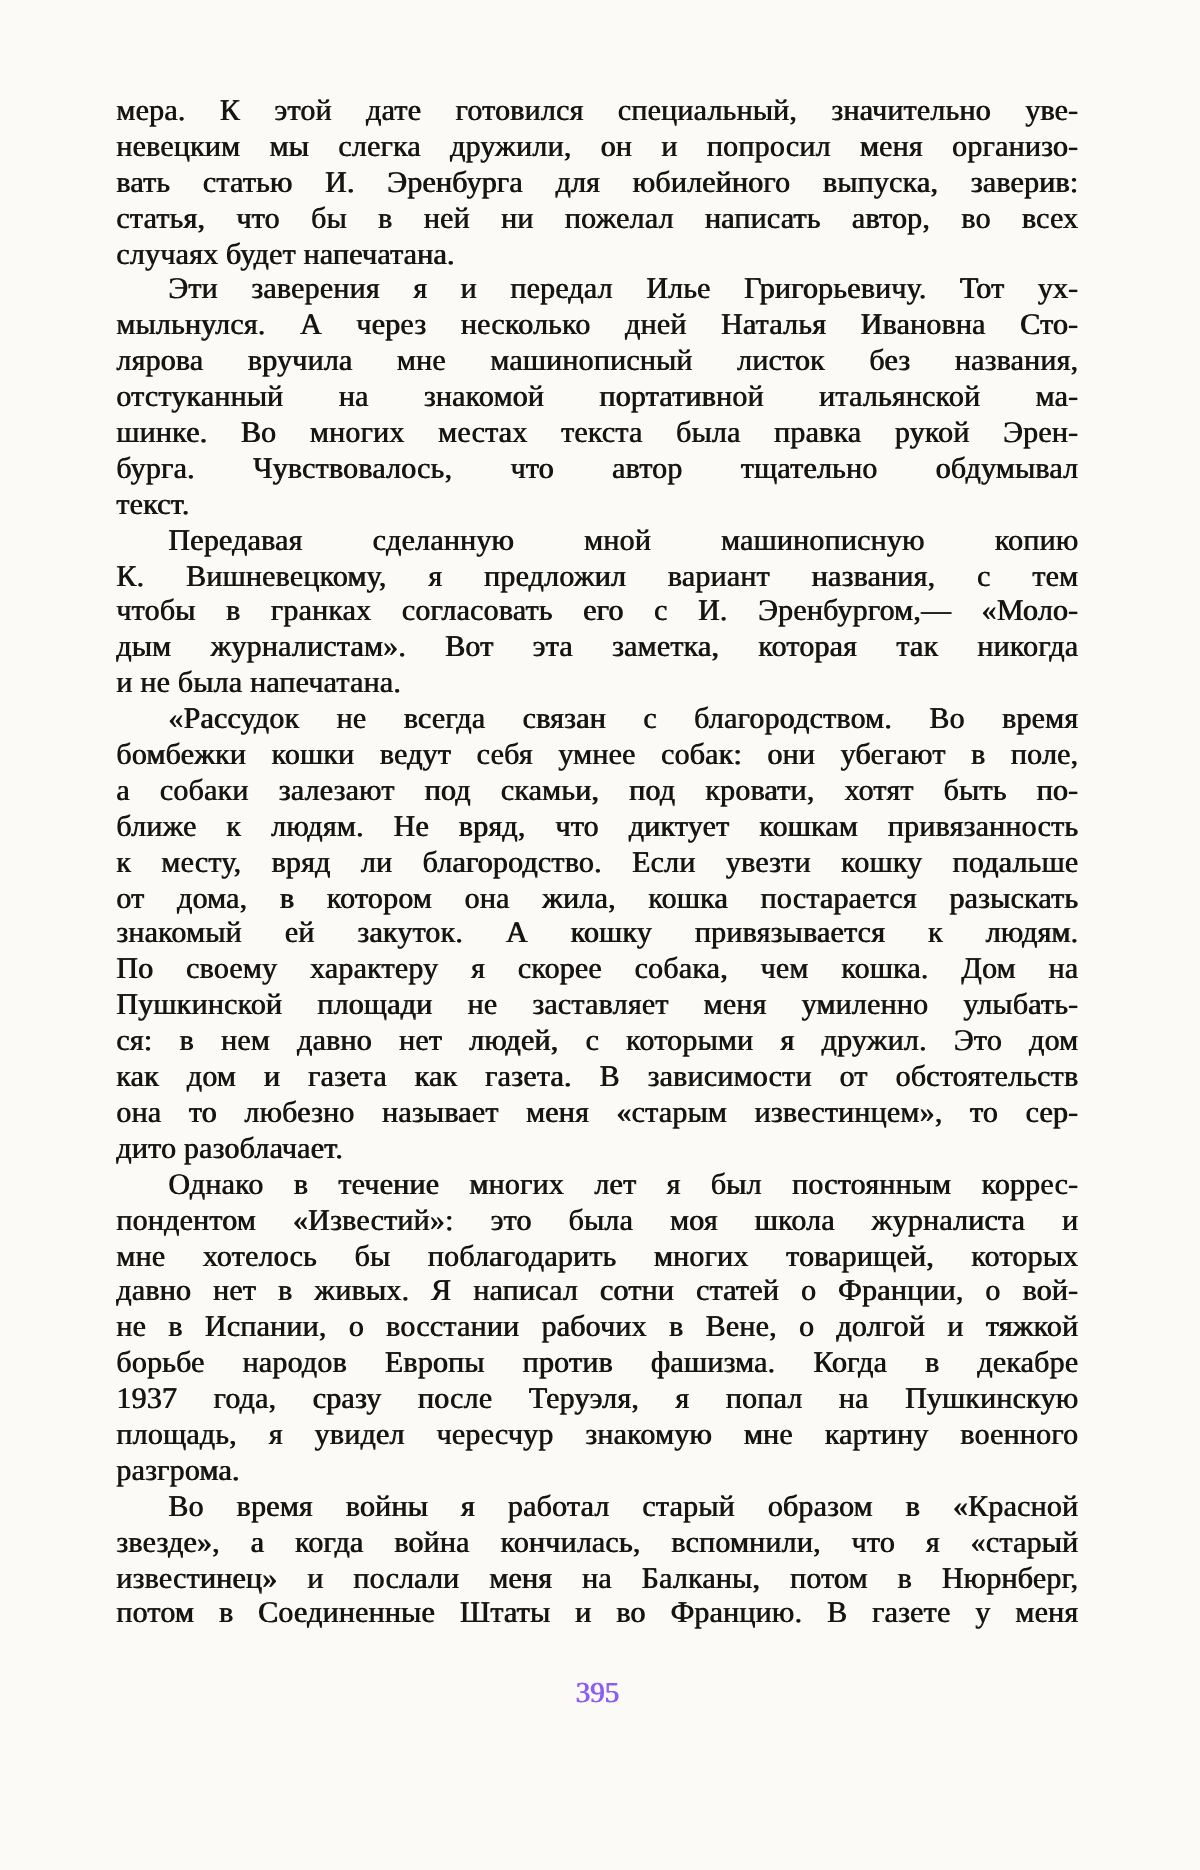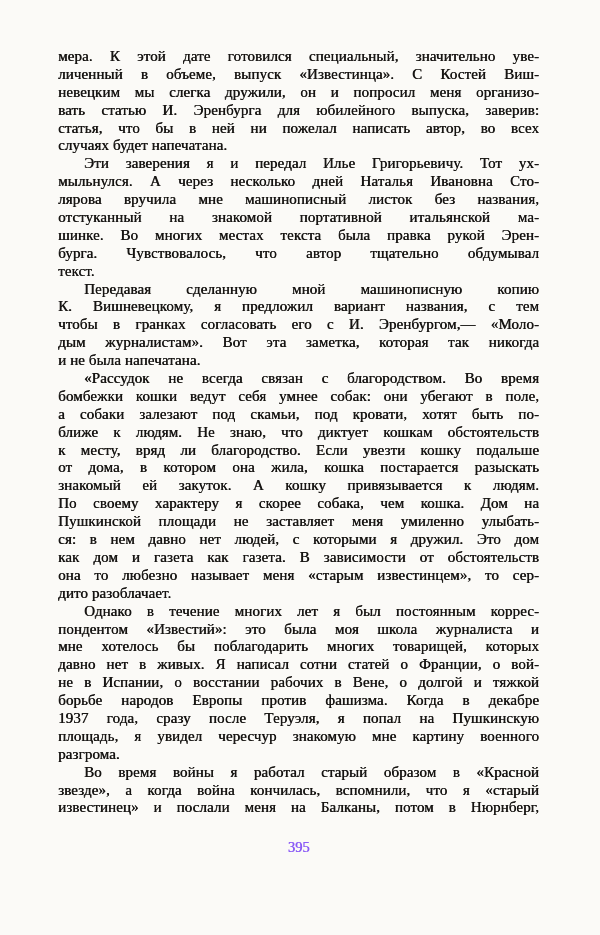--- a/index.html
+++ b/index.html
@@ -59,21 +59,20 @@
     text-shadow: 0.5px 0 0 currentColor;
   }
 </style>
 </head>
 <body>
 
 <div class="page">
   <div class="text-block" id="text-block">
       <div class="paragraph">
         <div class="line">мера. К этой дате готовился специальный, значительно уве-</div>
-        <div class="line">личенный в объеме, выпуск «Известинца». С Костей Виш-</div>
         <div class="line">невецким мы слегка дружили, он и попросил меня организо-</div>
         <div class="line">вать статью И. Эренбурга для юбилейного выпуска, заверив:</div>
         <div class="line">статья, что бы в ней ни пожелал написать автор, во всех</div>
         <div class="line last">случаях будет напечатана.</div>
       </div>
       <div class="paragraph">
         <div class="line indent">Эти заверения я и передал Илье Григорьевичу. Тот ух-</div>
         <div class="line">мыльнулся. А через несколько дней Наталья Ивановна Сто-</div>
         <div class="line">лярова вручила мне машинописный листок без названия,</div>
         <div class="line">отстуканный на знакомой портативной итальянской ма-</div>
@@ -85,21 +84,21 @@
         <div class="line indent">Передавая сделанную мной машинописную копию</div>
         <div class="line">К. Вишневецкому, я предложил вариант названия, с тем</div>
         <div class="line">чтобы в гранках согласовать его с И. Эренбургом,— «Моло-</div>
         <div class="line">дым журналистам». Вот эта заметка, которая так никогда</div>
         <div class="line last">и не была напечатана.</div>
       </div>
       <div class="paragraph">
         <div class="line indent">«Рассудок не всегда связан с благородством. Во время</div>
         <div class="line">бомбежки кошки ведут себя умнее собак: они убегают в поле,</div>
         <div class="line">а собаки залезают под скамьи, под кровати, хотят быть по-</div>
-        <div class="line">ближе к людям. Не знаю, что диктует кошкам обстоятельств</div>
+        <div class="line">ближе к людям. Не вряд, что диктует кошкам привязанность</div>
         <div class="line">к месту, вряд ли благородство. Если увезти кошку подальше</div>
         <div class="line">от дома, в котором она жила, кошка постарается разыскать</div>
         <div class="line">знакомый ей закуток. А кошку привязывается к людям.</div>
         <div class="line">По своему характеру я скорее собака, чем кошка. Дом на</div>
         <div class="line">Пушкинской площади не заставляет меня умиленно улыбать-</div>
         <div class="line">ся: в нем давно нет людей, с которыми я дружил. Это дом</div>
         <div class="line">как дом и газета как газета. В зависимости от обстоятельств</div>
         <div class="line">она то любезно называет меня «старым известинцем», то сер-</div>
         <div class="line last">дито разоблачает.</div>
       </div>
@@ -111,16 +110,17 @@
         <div class="line">не в Испании, о восстании рабочих в Вене, о долгой и тяжкой</div>
         <div class="line">борьбе народов Европы против фашизма. Когда в декабре</div>
         <div class="line">1937 года, сразу после Теруэля, я попал на Пушкинскую</div>
         <div class="line">площадь, я увидел чересчур знакомую мне картину военного</div>
         <div class="line last">разгрома.</div>
       </div>
       <div class="paragraph">
         <div class="line indent">Во время войны я работал старый образом в «Красной</div>
         <div class="line">звезде», а когда война кончилась, вспомнили, что я «старый</div>
         <div class="line">известинец» и послали меня на Балканы, потом в Нюрнберг,</div>
+        <div class="line">потом в Соединенные Штаты и во Францию. В газете у меня</div>
       </div>
     </div>
   <div class="page-number">395</div>
 </div>
 
 </body></html>

